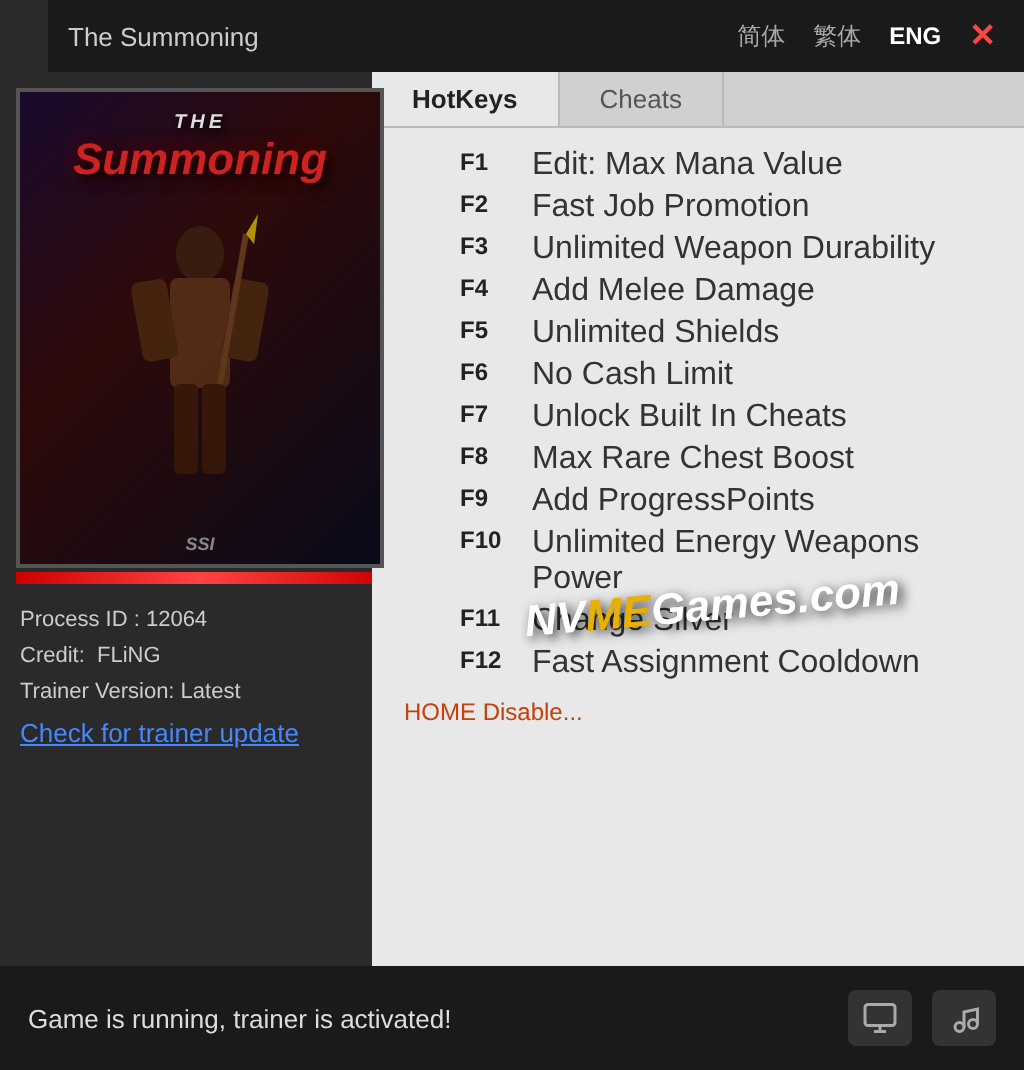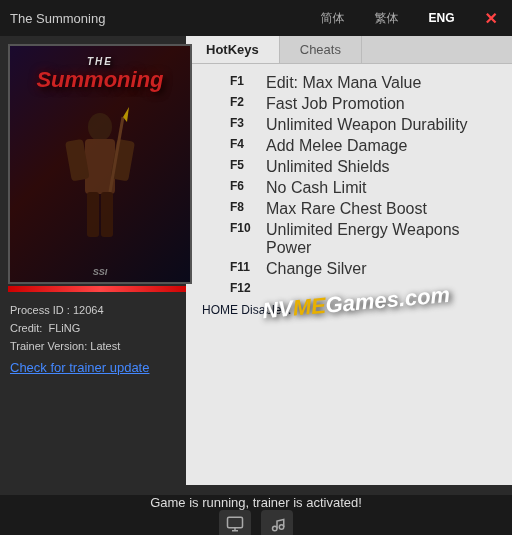--- a/index.html
+++ b/index.html
@@ -13,34 +13,35 @@
     }
 
     
     .title-bar {
       display: flex;
       align-items: center;
       justify-content: space-between;
       background: #1a1a1a;
       height: 36px;
       padding: 0 10px;
+      margin-left: 24px;
     }
     .title-bar-left {
       display: flex;
       align-items: center;
       gap: 8px;
     }
     .title-text {
       color: #cccccc;
       font-size: 13px;
     }
     .lang-buttons {
       display: flex;
       align-items: center;
-      gap: 22px;
+      gap: 6px;
     }
     .lang-btn {
       color: #aaaaaa;
       font-size: 12px;
       cursor: pointer;
       padding: 2px 4px;
     }
     .lang-btn.active {
       color: #ffffff;
       font-weight: bold;
@@ -175,21 +176,21 @@
       font-weight: bold;
       font-size: 12px;
     }
     .cheat-desc {
       color: #333;
       font-size: 16px;
     }
     .home-section {
       margin-top: 8px;
       font-size: 12px;
-      color: #0f172a;
+      color: #c2410c;
     }
 
     
     .watermark {
       position: absolute;
       top: 290px;
       left: 200px;
       right: 0;
       display: flex;
       align-items: center;
@@ -209,27 +210,26 @@
     .watermark-text span {
       color: #e8b000;
     }
 
     
     .status-bar {
       position: absolute;
       bottom: 0;
       left: 0;
       right: 0;
-      height: 40px;
+      height: 52px;
       background: #1a1a1a;
       display: flex;
       align-items: center;
       justify-content: space-between;
       padding: 0 14px;
-      flex-direction: column;
     }
     .status-text {
       color: #dddddd;
       font-size: 13px;
     }
     .status-icons {
       display: flex;
       gap: 10px;
     }
     .status-icon {
@@ -330,33 +330,42 @@
         </div>
         <div class="cheat-row">
           <span class="cheat-key">F5</span>
           <span class="cheat-desc">Unlimited Shields</span>
         </div>
         <div class="cheat-row">
           <span class="cheat-key">F6</span>
           <span class="cheat-desc">No Cash Limit</span>
         </div>
         <div class="cheat-row">
+          <span class="cheat-key">F7</span>
+          <span class="cheat-desc">Unlock Built In Cheats</span>
+        </div>
+        <div class="cheat-row">
           <span class="cheat-key">F8</span>
           <span class="cheat-desc">Max Rare Chest Boost</span>
         </div>
         <div class="cheat-row">
+          <span class="cheat-key">F9</span>
+          <span class="cheat-desc">Add ProgressPoints</span>
+        </div>
+        <div class="cheat-row">
           <span class="cheat-key">F10</span>
           <span class="cheat-desc">Unlimited Energy Weapons Power</span>
         </div>
         <div class="cheat-row">
           <span class="cheat-key">F11</span>
           <span class="cheat-desc">Change Silver</span>
         </div>
         <div class="cheat-row">
           <span class="cheat-key">F12</span>
+          <span class="cheat-desc">Fast Assignment Cooldown</span>
         </div>
         <div class="home-section">HOME  Disable...</div>
       </div>
   </div>
 </div>
 
 <div class="watermark">
   <div class="watermark-text">
     <span style="color:#ffffff;">NV</span><span style="color:#e8b000;">ME</span><span style="color:#ffffff;">Games.com</span>
   </div>

